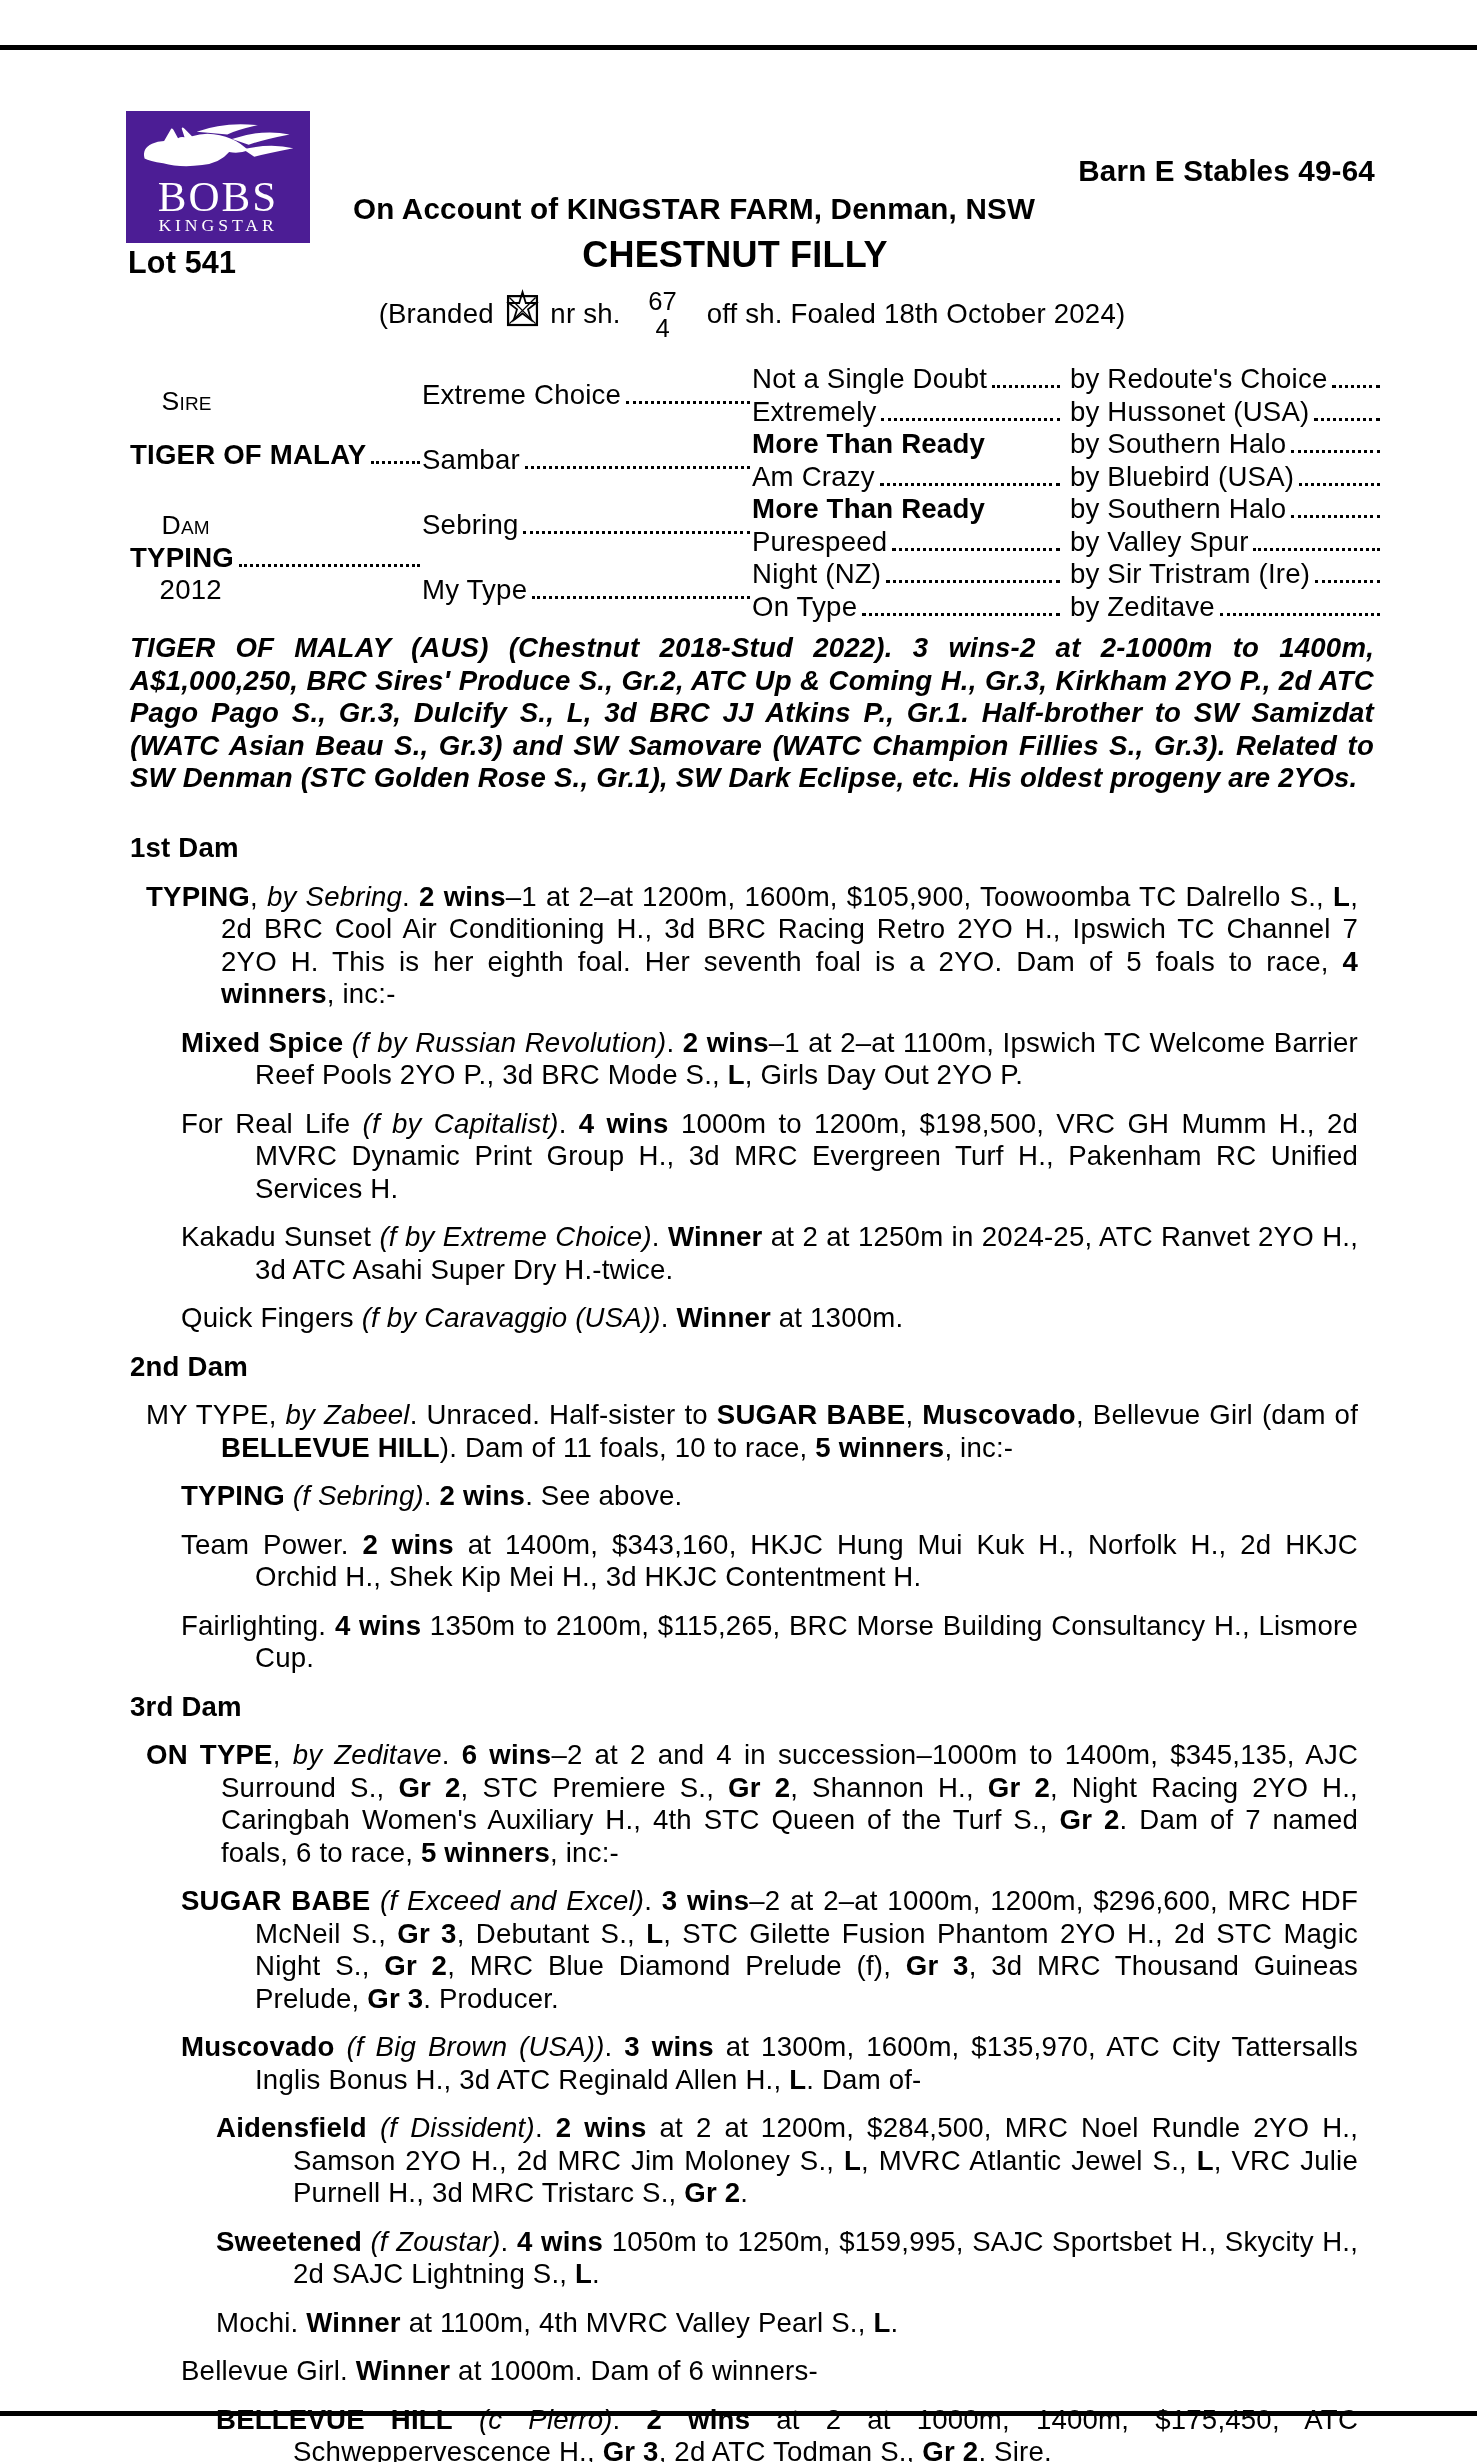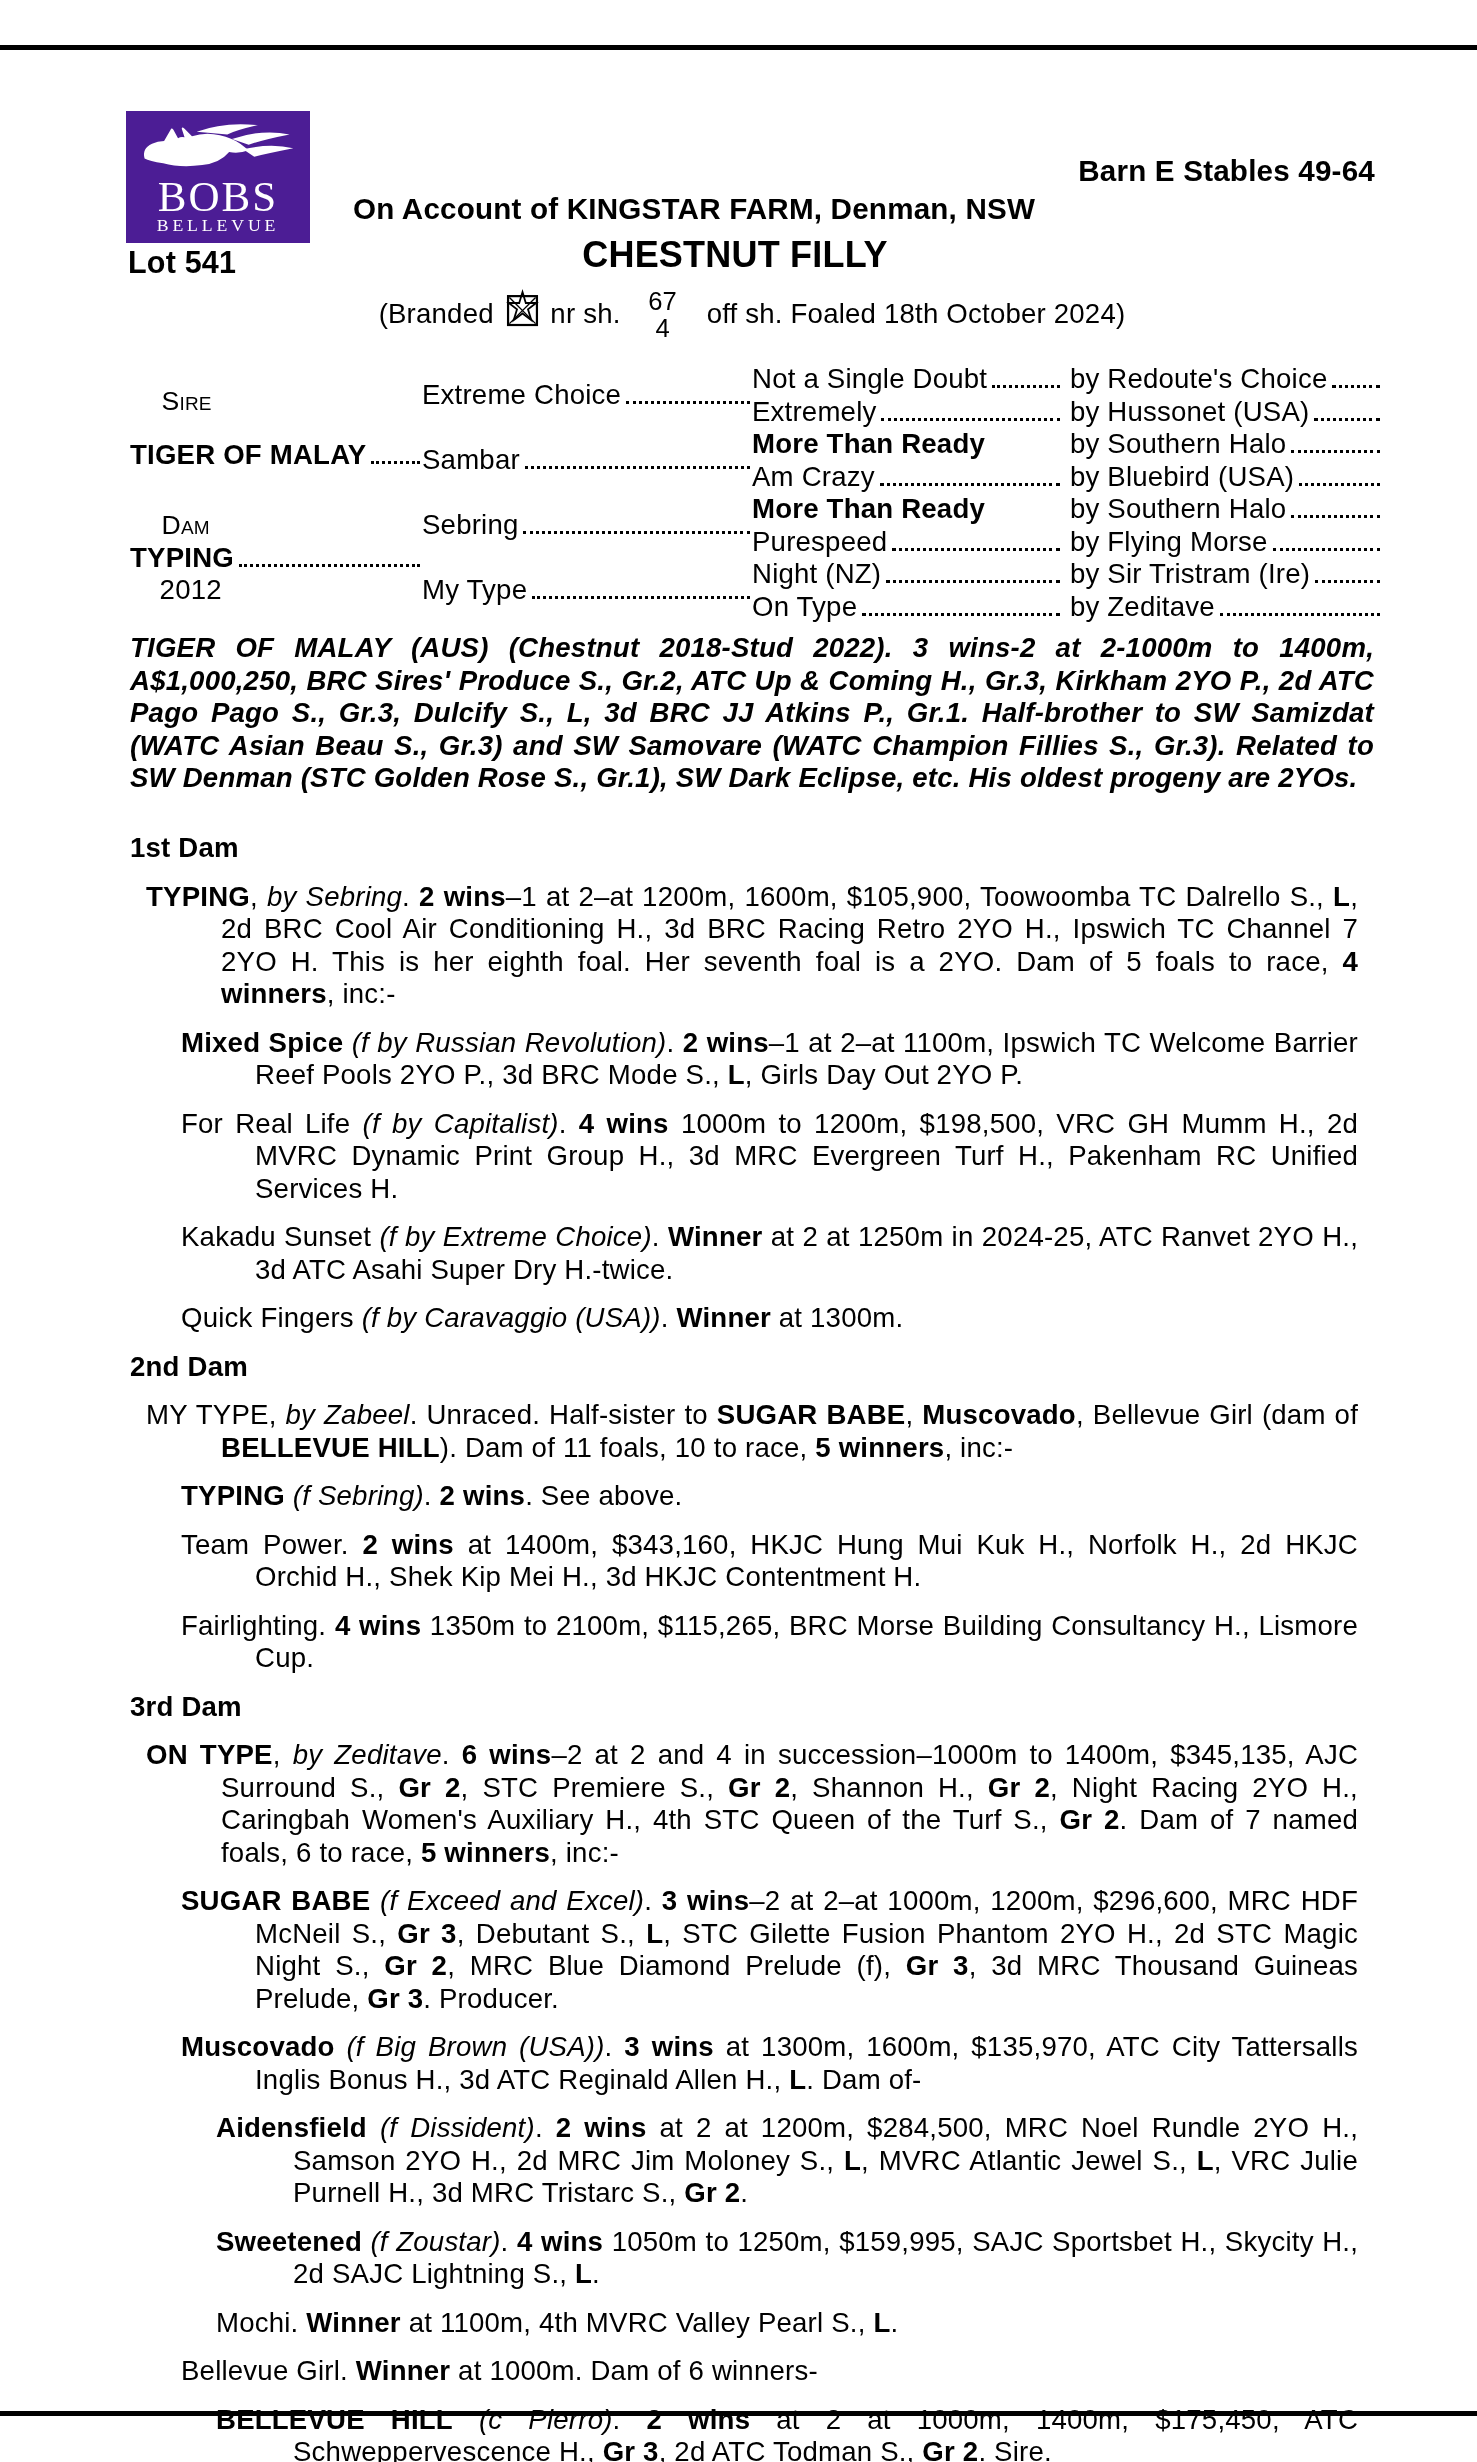--- a/index.html
+++ b/index.html
@@ -69,21 +69,21 @@
       <svg width="158" height="51" viewBox="0 0 170 54">
         <g fill="#ffffff">
           <path d="M6 40 Q3 29 14 24 Q20 21 27 21 L34 9 Q35 6 37 9 L42 18 Q45 16 49 17 L46 8 Q46 5 49 8 L57 16 Q72 11 87 15 Q100 18 109 24 L118 31 Q108 35 97 33 Q87 45 68 47 Q44 50 26 45 Q11 43 6 40 Z"></path>
           <path d="M62 11 Q92 0 128 4 Q106 9 95 14 Z"></path>
           <path d="M100 19 Q132 8 162 14 Q136 19 118 25 Z"></path>
           <path d="M112 30 Q142 23 166 29 Q141 34 124 38 Z"></path>
         </g>
       </svg>
     </div>
     <div class="logo-bobs">BOBS</div>
-    <div class="logo-elig">BELLEVUE</div>
+    <div class="logo-elig">KINGSTAR</div>
   </div>
 
   <div class="barn">Barn E Stables 49-64</div>
   <div class="account">On Account of KINGSTAR FARM, Denman, NSW</div>
   <div class="lot">Lot 541</div>
   <div class="title">CHESTNUT FILLY</div>
 
   <div class="branded">
     <span>(Branded</span>
     <span class="gap-s" style="width:11.8px"></span>
@@ -183,21 +183,21 @@
       </div>
     <div class="c4 r5 entry">
         <span class="nm">by Southern Halo</span>
         <span class="leader"></span>
       </div>
     <div class="c3 r6 entry">
         <span class="nm">Purespeed</span>
         <span class="leader"></span>
       </div>
     <div class="c4 r6 entry">
-        <span class="nm">by Flying Morse</span>
+        <span class="nm">by Valley Spur</span>
         <span class="leader"></span>
       </div>
     <div class="c3 r7 entry">
         <span class="nm">Night (NZ)</span>
         <span class="leader"></span>
       </div>
     <div class="c4 r7 entry">
         <span class="nm">by Sir Tristram (Ire)</span>
         <span class="leader"></span>
       </div>

